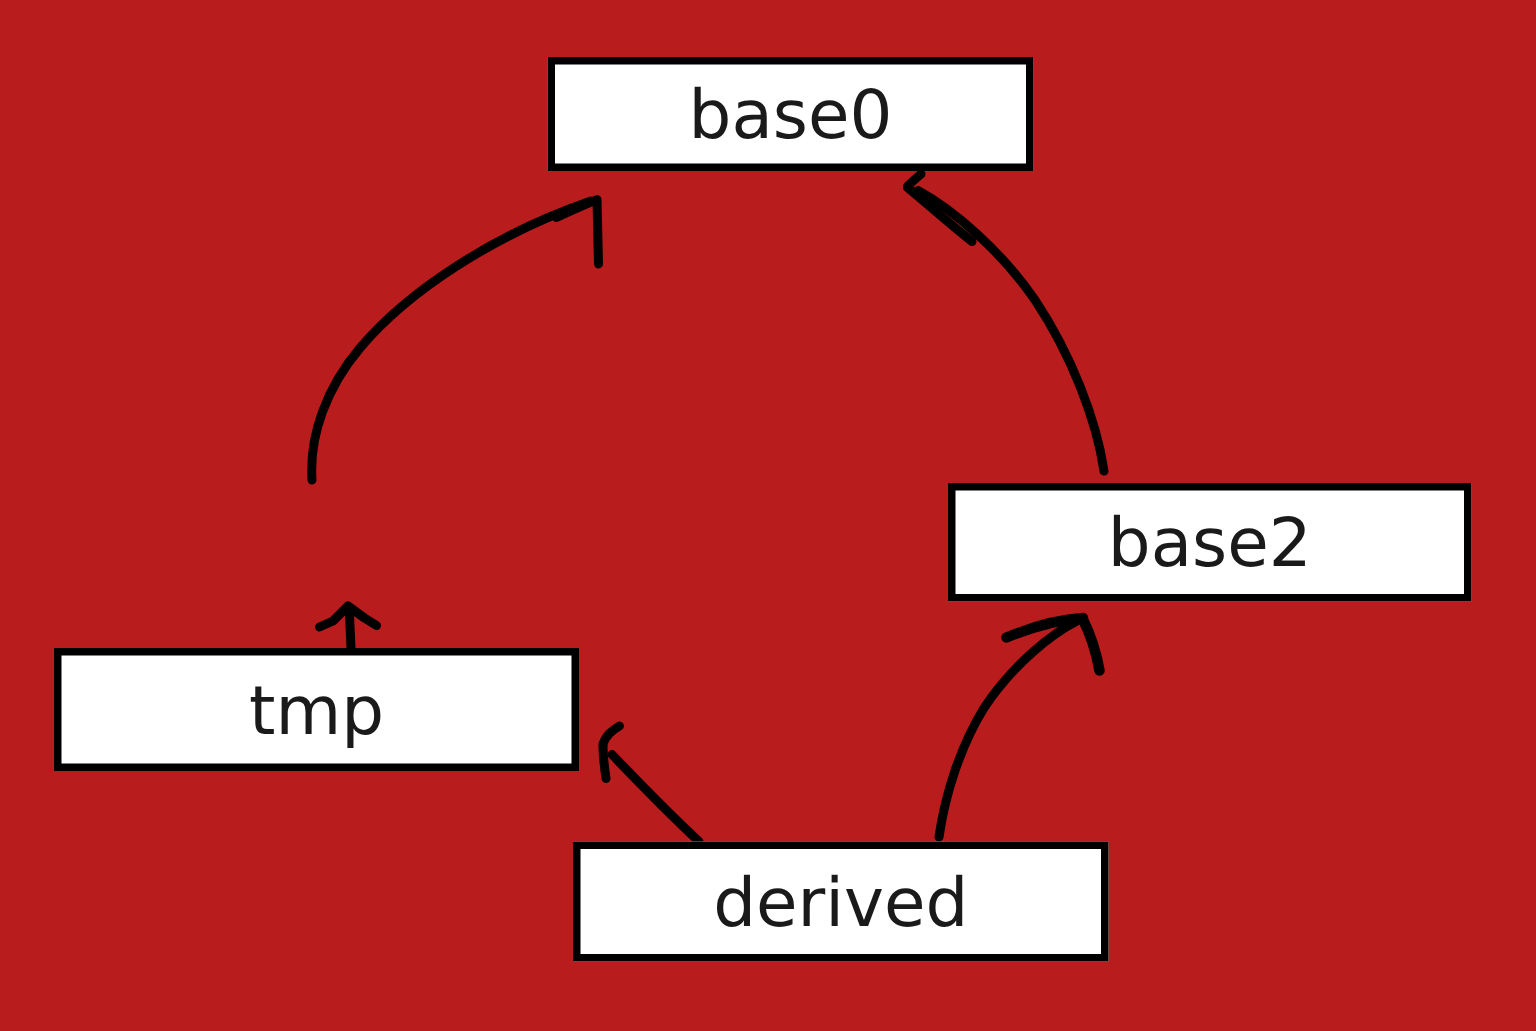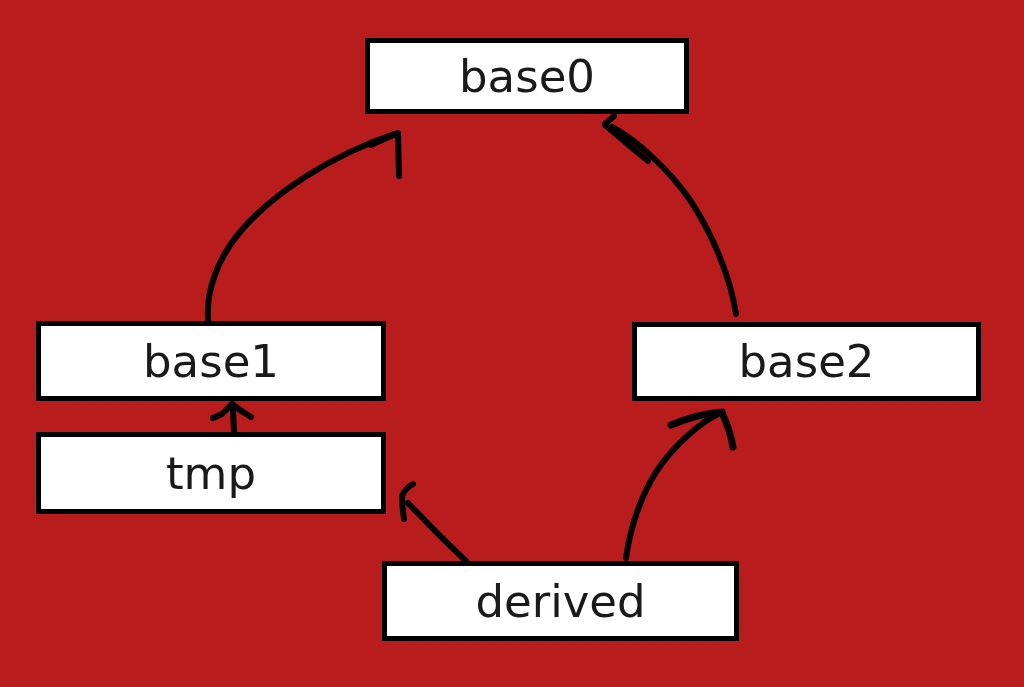--- a/index.html
+++ b/index.html
@@ -89,23 +89,20 @@
       <path d="M 626 558 C 630 530 640 498 656 472 C 676 442 702 422 718 414" fill="none" stroke="#000000" stroke-width="6" stroke-linecap="round" stroke-linejoin="round"></path>
       <path d="M 722 412 C 706 413 688 418 671 425" fill="none" stroke="#000000" stroke-width="7" stroke-linecap="round" stroke-linejoin="round"></path>
       <path d="M 722 413 C 727 423 731 436 733 447" fill="none" stroke="#000000" stroke-width="7" stroke-linecap="round" stroke-linejoin="round"></path>
     </g>
   </svg>
 
   <div class="node-box" id="node-base0">
     <span class="node-label">base0</span>
   </div>
 
-  <div class="node-box" id="node-base1">
-    <span class="node-label">base1</span>
-  </div>
 
   <div class="node-box" id="node-base2">
     <span class="node-label">base2</span>
   </div>
 
   <div class="node-box" id="node-derived">
     <span class="node-label">derived</span>
   </div>
 
   <div class="node-box" id="node-tmp">

